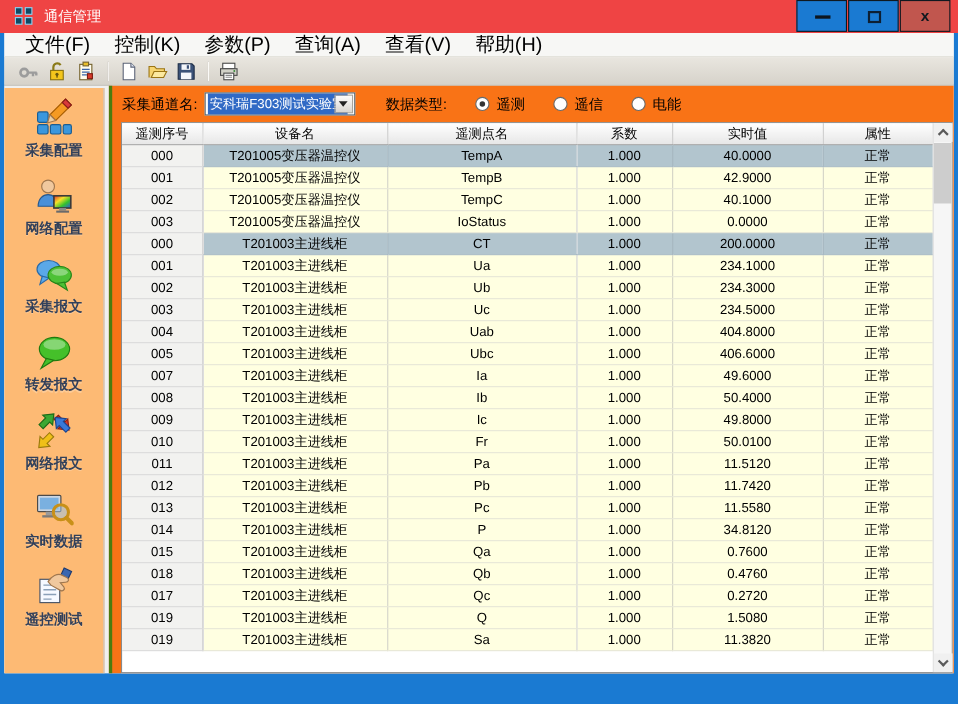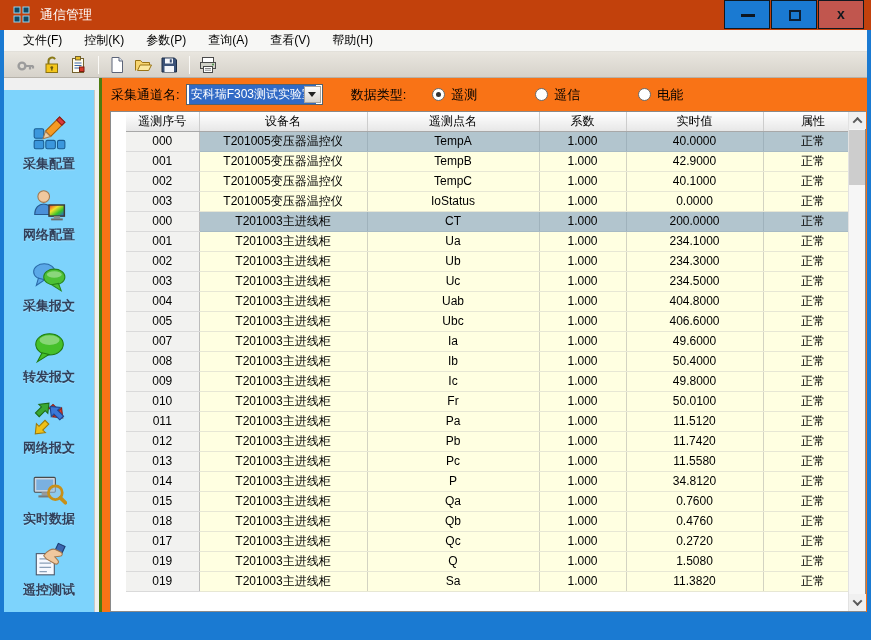--- a/index.html
+++ b/index.html
@@ -1,66 +1,66 @@
 <!DOCTYPE html>
 <html><head>
 <meta charset="utf-8">
 <style>
   * { margin:0; padding:0; box-sizing:border-box; }
   html,body { width:871px; height:640px; overflow:hidden; }
   body { font-family:"Liberation Sans","DejaVu Sans",sans-serif; font-size:12px; color:#000; }
   .window { position:absolute; left:0; top:0; width:871px; height:640px; background:#1a7ad2; }
 
   
-  .titlebar { position:absolute; left:0; top:0; right:0; height:30px; background:#c2410c; }
+  .titlebar { position:absolute; left:0; top:0; right:0; height:30px; background:#ef4444; }
   .app-icon { position:absolute; left:13px; top:6px; width:18px; height:18px; }
   .title-text { position:absolute; left:40px; top:0; line-height:30px; color:#fff; font-size:13px; }
   .cap-btn { position:absolute; top:0; width:46px; height:29px; border:1px solid #101820; background:#1a7ad2; cursor:default; }
   .cap-btn.min { right:101px; } .cap-btn.max { right:54px; }
   .cap-btn.close { right:7px; background:#c1564e; text-align:center; color:#10181f; font-weight:bold; font-size:14px; line-height:27px; }
   .glyph-min { position:absolute; left:16px; top:13px; width:14px; height:3px; background:#0d1620; }
   .glyph-max { position:absolute; left:17px; top:9px; width:12px; height:11px; border:2px solid #0d1f33; }
 
   
   .frame { position:absolute; left:4px; top:30px; width:863px; height:582px; background:#f0f0f0; }
 
   .menubar { position:absolute; left:0; top:0; right:0; height:22px; background:#f7f7f5; border-bottom:1px solid #e2e0da; display:flex; align-items:center; padding-left:8px; }
-  .menu-item { padding:0 11px; font-size:12px; line-height:21px; cursor:default;text-align:center; }
+  .menu-item { padding:0 11px; font-size:18px; line-height:21px; cursor:default;text-align:center; }
 
   .toolbar { position:absolute; left:0; top:22px; right:0; height:26px;
              background:linear-gradient(#e9e6df,#d6d2ca); border-bottom:1px solid #b6b2aa;
              display:flex; align-items:center; padding-left:10px; }
   .tbtn { width:24px; height:22px; display:flex; align-items:center; justify-content:center; margin-right:2px; }
   .tsep { width:1px; height:18px; background:#9a968e; border-right:1px solid #fbfaf7; margin:0 6px; }
 
   
   .bodyarea { position:absolute; left:0; top:48px; right:0; height:534px; background:#f0f0f0; }
-  .sidebar { position:absolute; left:0; top:12px; bottom:0; width:91px; background:#7dd3fc; border-right:1px solid #c8c8c8; padding-top:26px; }
+  .sidebar { position:absolute; left:0; top:2px; bottom:0; width:91px; background:#fdba74; border-right:1px solid #c8c8c8; padding-top:9px; }
   .side-item { width:100%; height:71px; display:flex; flex-direction:column; align-items:center; justify-content:flex-start; cursor:pointer; }
   .side-item svg { width:36px; height:36px; margin-bottom:3px; }
   .side-label { font-size:13px; font-weight:bold; color:#32405a; text-shadow:0 1px 0 rgba(255,255,255,0.25); }
 
   .content { position:absolute; left:95px; top:0; right:0; bottom:0; background:#f97316; border-left:3px solid #4d7c0f; }
 
   
   .filterbar { position:absolute; left:0; top:0; right:0; height:33px; display:flex; align-items:center; font-size:13px; }
   .flabel { margin-left:9px; }
   .combo { margin-left:6px; width:137px; height:21px; border:1px solid #52626e; background:#fff; position:relative; display:flex; align-items:center; }
   .combo-text { margin-left:2px; background:#316ac5; color:#fff; padding:1px 2px; font-size:12px; white-space:nowrap; }
   .combo-btn { position:absolute; right:1px; top:1px; bottom:1px; width:17px; background:linear-gradient(#fdfdfd,#d9d5cf); border:1px solid #a8a49c; display:flex; align-items:center; justify-content:center; }
   .combo-arrow { width:0; height:0; border-left:4px solid transparent; border-right:4px solid transparent; border-top:5px solid #222; }
   .dtype-label { margin-left:28px; }
-  .radio-group { display:flex; align-items:center;gap:32px; }
+  .radio-group { display:flex; align-items:center; }
   .radio { display:flex; align-items:center; margin-left:26px; cursor:pointer; }
   .radio .circle { width:13px; height:13px; border-radius:50%; border:1px solid #6a6a6a; background:#fff; position:relative; margin-right:6px; }
   .radio.on .circle:after { content:""; position:absolute; left:3px; top:3px; width:5px; height:5px; border-radius:50%; background:#333; }
 
   
   .tablewrap { position:absolute; left:8px; top:33px; width:756px; height:501px; border:1px solid #8a8a8a; background:#fff; }
-  table { border-collapse:collapse; table-layout:fixed; width:737px;margin-left:15px; }
+  table { border-collapse:collapse; table-layout:fixed; width:737px; }
   col.c0{width:73px} col.c1{width:168px} col.c2{width:172px} col.c3{width:87px} col.c4{width:137px} col.c5{width:100px}
   th { height:19px; font-weight:normal; font-size:12px; background:linear-gradient(#ffffff,#e7e7e7);
        border-right:1px solid #cdcdcd; border-bottom:1px solid #a8a8a8; text-align:center; overflow:hidden; white-space:nowrap; }
   td { height:20px; font-size:12px; text-align:center; overflow:hidden; white-space:nowrap; }
   td.col-seq { background:#f2f2f0; border-right:1px solid #bcbcbc; border-bottom:1px solid #dadada; }
   tr td:not(.col-seq) { background:#ffffe1; border-right:1px solid #d3d3c2; border-bottom:1px solid #e7e7d4; }
   tr.hl td:not(.col-seq) { background:#b2c5ce; border-right:1px solid #9fb2bc; border-bottom:1px solid #a7bac4; }
 
   .vscroll { position:absolute; right:0; top:0; bottom:0; width:17px; background:#f6f6f6; border-left:1px solid #e2e2e2; }
   .scr-arrow { position:absolute; left:0; width:17px; height:17px; background:#f0f0f0; display:flex; align-items:center; justify-content:center; }

